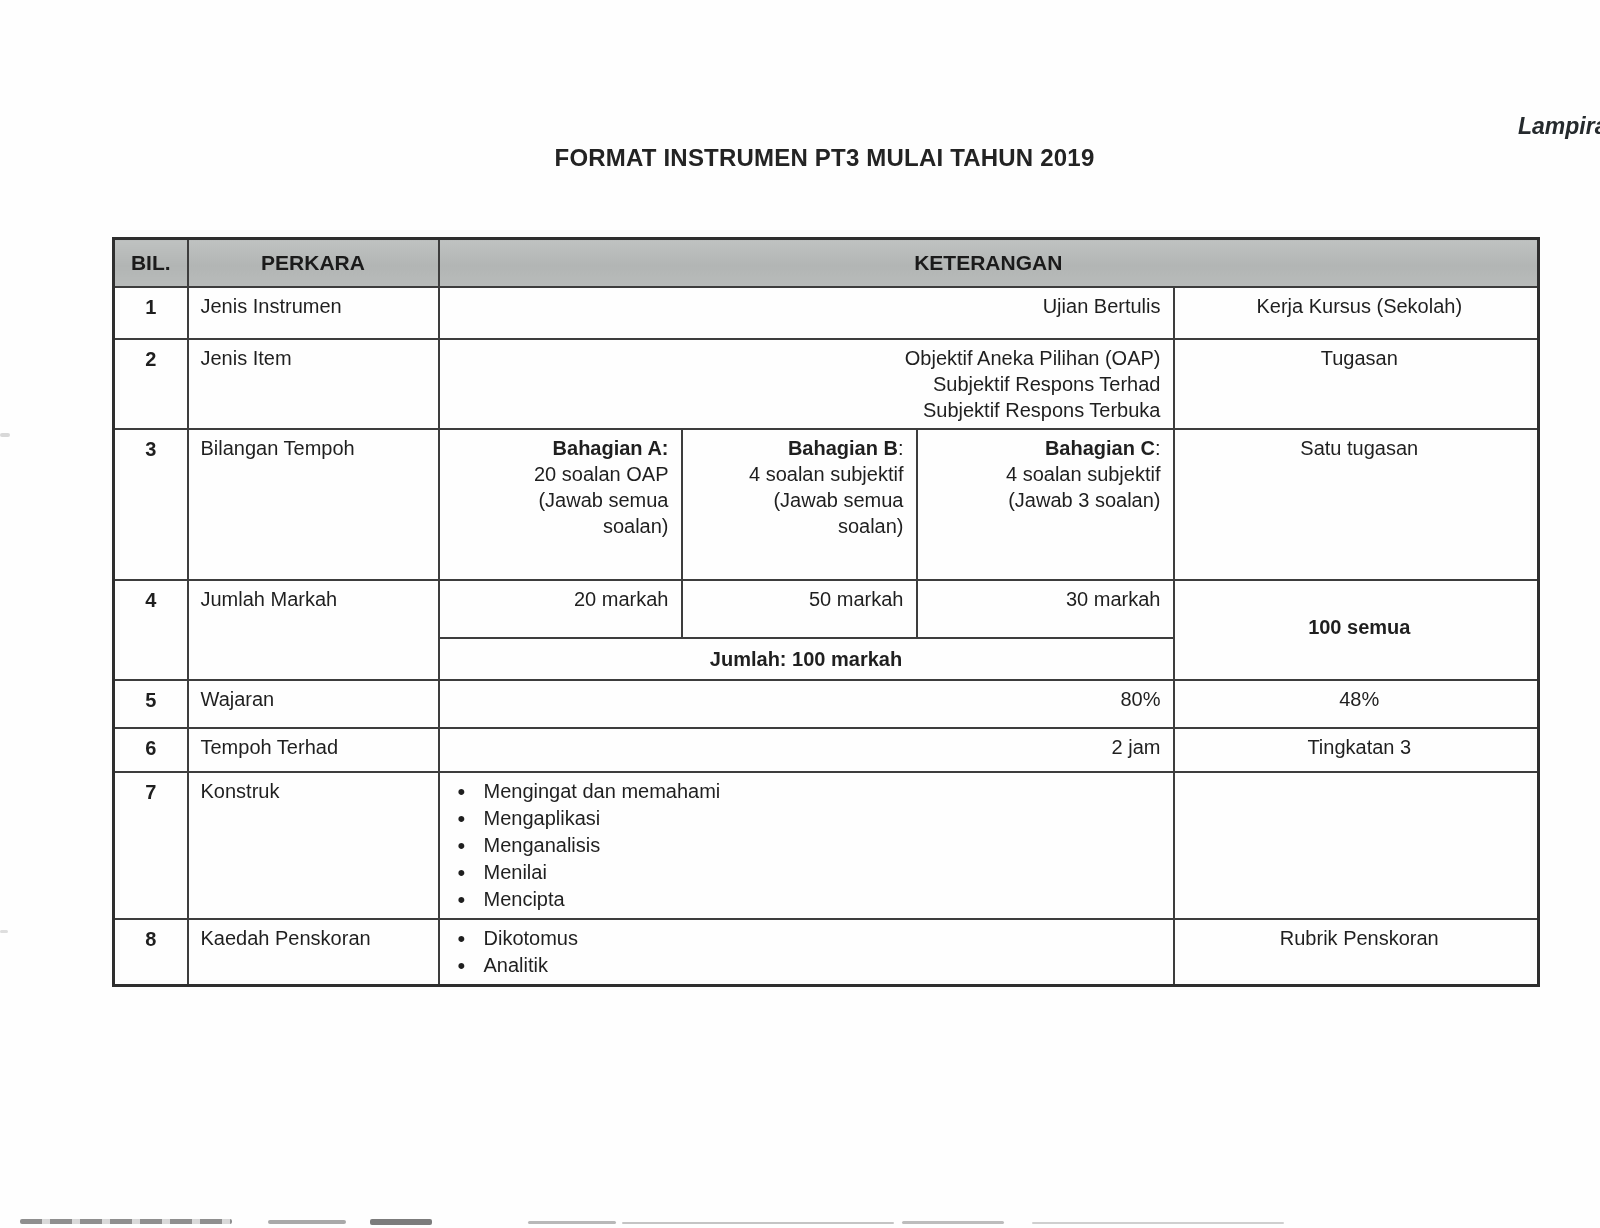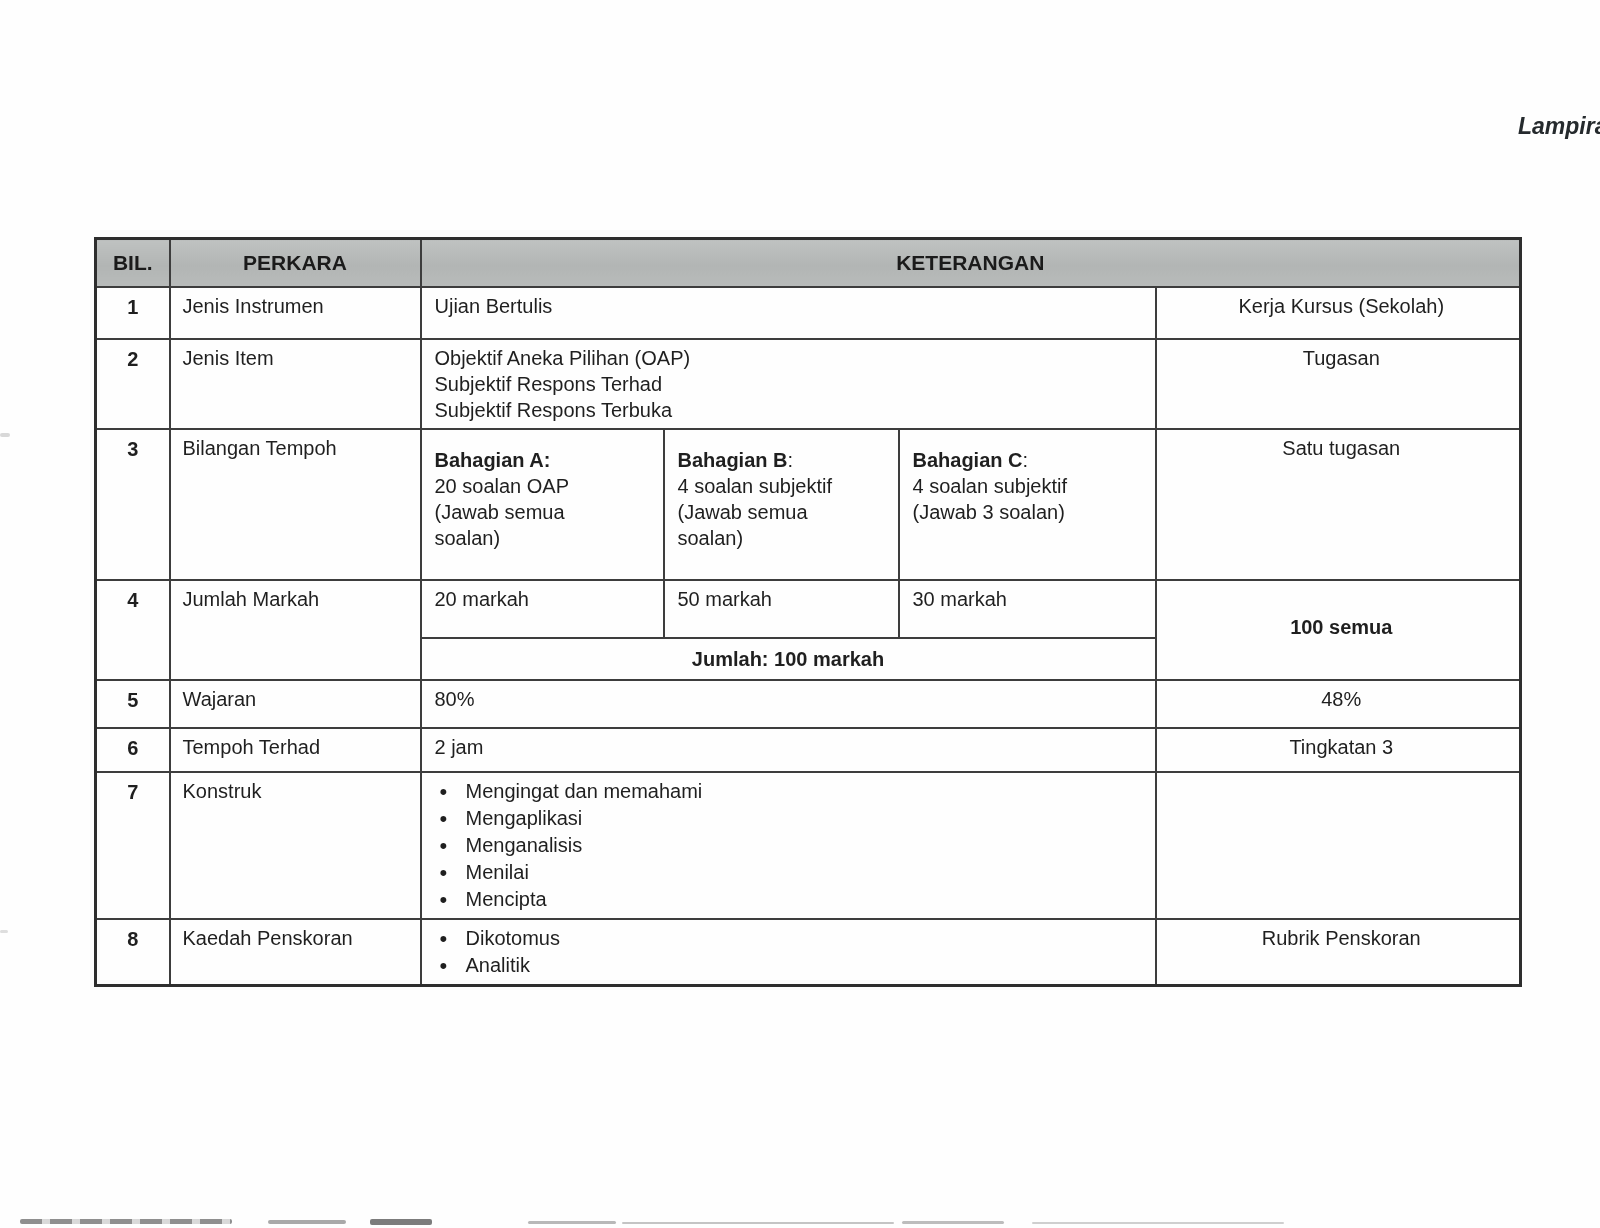--- a/index.html
+++ b/index.html
@@ -27,21 +27,21 @@
     position:absolute;
     left:112px;top:142px;width:1425px;
     text-align:center;
     font-size:24px;font-weight:bold;
     line-height:32px;
     color:#232323;
     letter-spacing:0.2px;
   }
   table.fmt{
     position:absolute;
-    left:94px;top:237px;
+    left:112px;top:237px;
     width:1425px;
     border-collapse:collapse;
     table-layout:fixed;
     font-size:20px;
     line-height:26px;
     color:var(--text);
   }
   table.fmt{border:3px solid #2e2e2e;}
   .fmt th,.fmt td{
     border:2px solid var(--border);
@@ -57,23 +57,23 @@
     text-align:center;
     vertical-align:middle;
     padding:4px 6px;
     color:#1b1b1b;
   }
   td.bil{
     text-align:center;
     font-weight:bold;
     padding:6px 4px;
   }
-  td.cell-mid{padding-left:13px;}
+  td.cell-mid{padding-left:13px;text-align:right;}
   td.cell-right{padding-left:19px;text-align:center;}
-  .b-title{font-weight:bold;margin-top:12px;}
+  .b-title{font-weight:bold;}
   .b-title .tail{font-weight:normal;}
   td.total-cell{
     vertical-align:middle;
     font-weight:bold;
     padding-top:0;
   }
   td.jumlah-cell{
     text-align:center;
     vertical-align:middle;
     font-weight:bold;
@@ -102,20 +102,21 @@
   .s7{left:1032px;top:1222px;width:252px;height:2px;background:#cfcfcf;}
   .s8{left:0;top:433px;width:10px;height:4px;background:#d8d8d8;}
   .s9{left:0;top:930px;width:8px;height:3px;background:#dedede;}
 </style>
 </head>
 <body>
 
 <div class="corner-note">Lampiran</div>
 
 <div class="title-block">
+  <div>FORMAT INSTRUMEN PT3 MULAI TAHUN 2019</div>
 </div>
 
 <table class="fmt">
   <colgroup>
     <col style="width:74px">
       <col style="width:251px">
       <col style="width:243px">
     <col style="width:235px">
       <col style="width:257px">
       <col style="width:365px">

